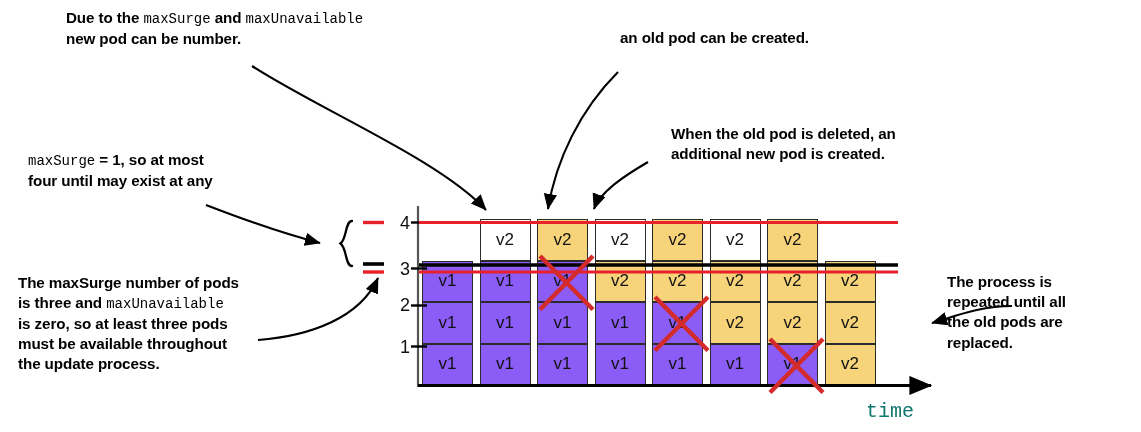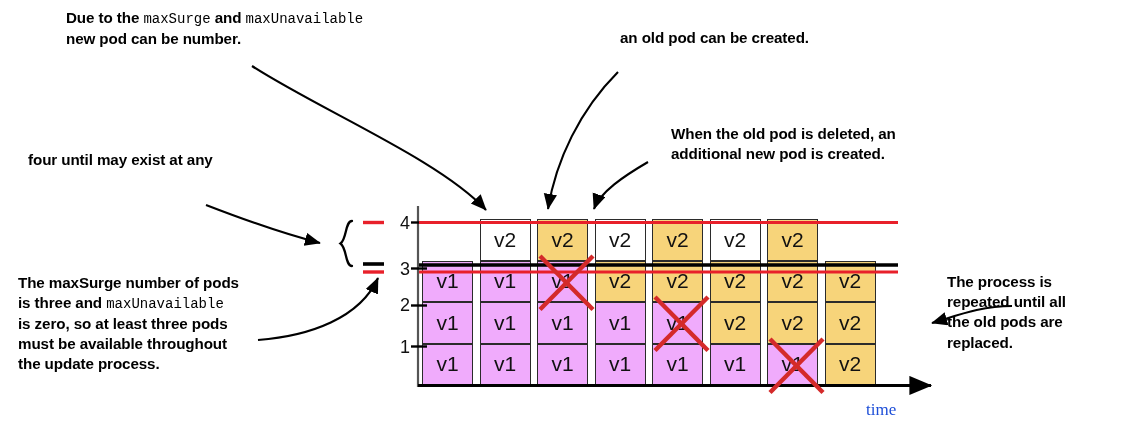--- a/index.html
+++ b/index.html
@@ -29,60 +29,61 @@
   #chart{position:absolute;left:0;top:0;width:1141px;height:432px;}
   .svgwrap{position:absolute;left:0;top:0;}
 
   .cell{
     position:absolute;
     box-sizing:border-box;
     border:1.4px solid #2b2b2b;
     display:flex;align-items:center;justify-content:center;
     font-family:"Liberation Sans",sans-serif;
     font-weight:normal;
-    font-size:21px;
+    font-size:17px;
     color:#111;
   }
-  .cell.blue{background:#f0abfc;}
+  .cell.blue{background:#8b5cf6;}
   .cell.yellow{background:#f7d47a;}
   .cell.white{background:#ffffff;}
   .cell .lbl{position:relative;z-index:1;}
 
   .axlabel{
     position:absolute;
     font-family:"Liberation Sans",sans-serif;
     font-size:18px;
     color:#111;
     text-align:right;
   }
   .timelabel{
     position:absolute;
-    font-family:Liberation Serif, serif;
-    font-size:17px;
-    color:#1d4ed8;
+    font-family:Liberation Mono, monospace;
+    font-size:20px;
+    color:#0f766e;
   }
 </style>
 </head>
 <body>
 
 <div class="note" id="note-tl" style="left:66px;top:8px;width:420px;">
     <div><span>Due to the </span><span class="code">maxSurge</span><span> and </span><span class="code">maxUnavailable</span></div>
     <div><span>new pod can be number.</span></div>
   </div>
 
 <div class="note" id="note-tr" style="left:620px;top:28px;width:390px;">
     <div><span>an old pod can be created.</span></div>
   </div>
 
 <div class="note" id="note-mr" style="left:655px;top:124px;width:360px;margin-left:16px;">
     <div><span>When the old pod is deleted, an</span></div>
     <div><span>additional new pod is created.</span></div>
   </div>
 
 <div class="note" id="note-ml" style="left:28px;top:150px;width:290px;">
+    <div><span class="code">maxSurge</span><span> = 1, so at most</span></div>
     <div><span>four until may exist at any</span></div>
   </div>
 
 <div class="note" id="note-bl" style="left:18px;top:273px;width:300px;">
     <div><span>The maxSurge number of pods</span></div>
     <div><span>is three and </span><span class="code">maxUnavailable</span></div>
     <div><span>is zero, so at least three pods</span></div>
     <div><span>must be available throughout</span></div>
     <div><span>the update process.</span></div>
   </div>

